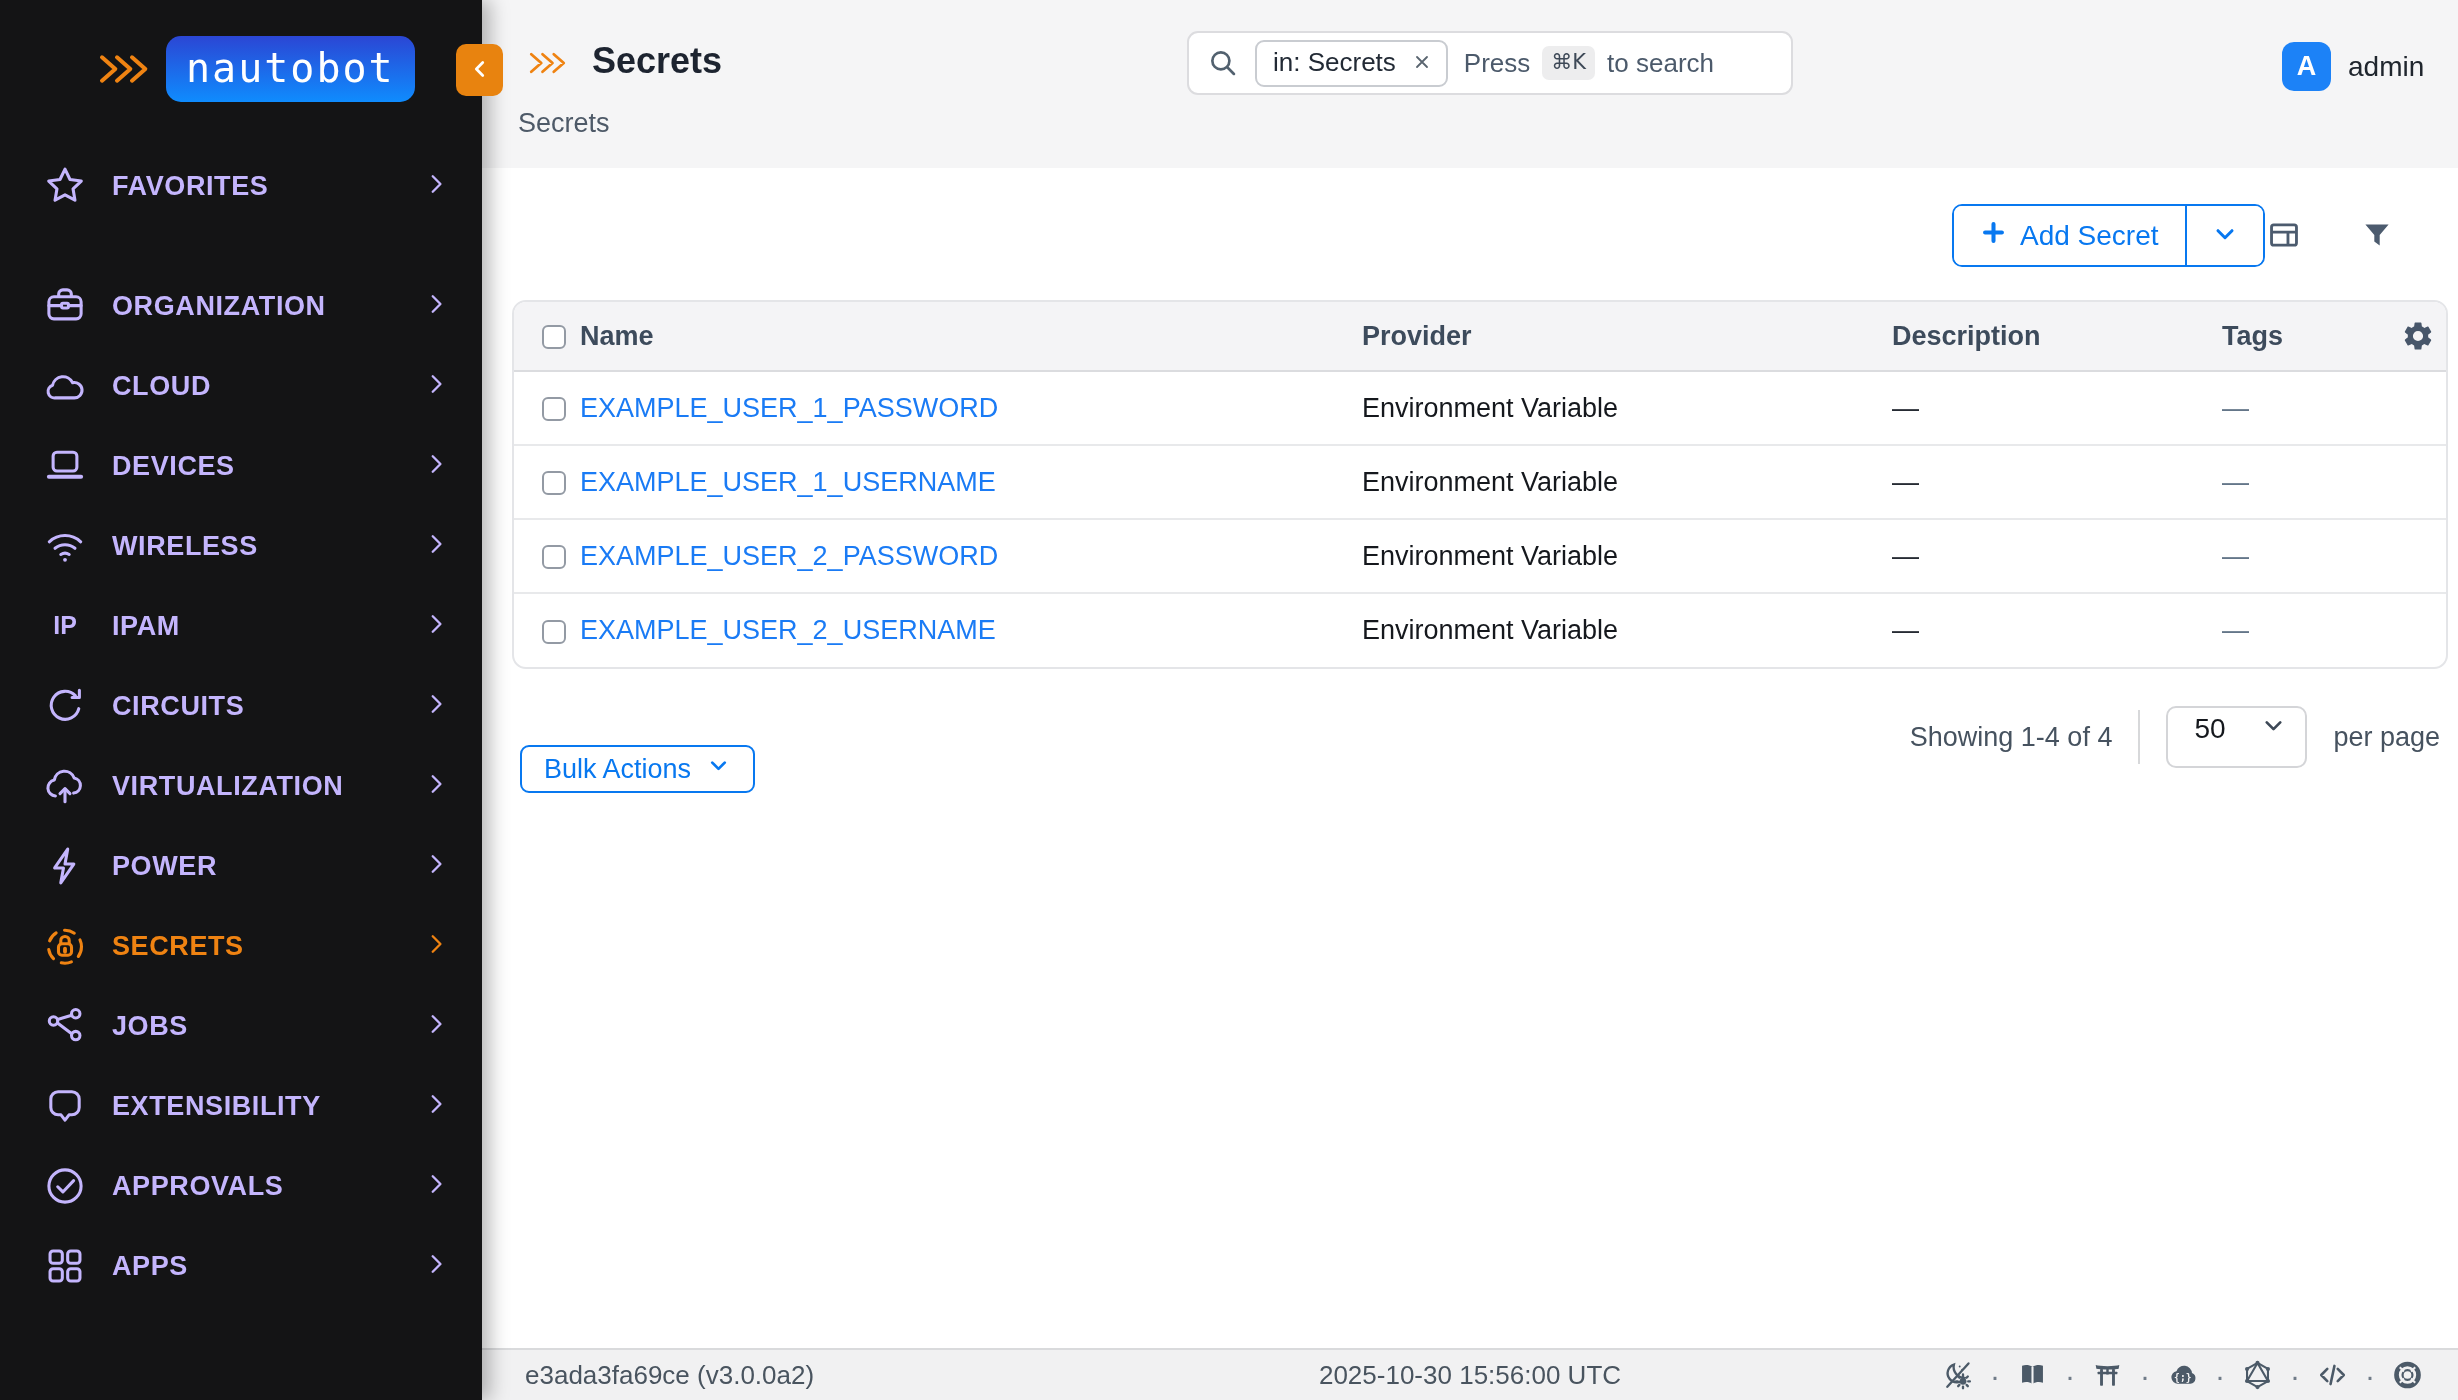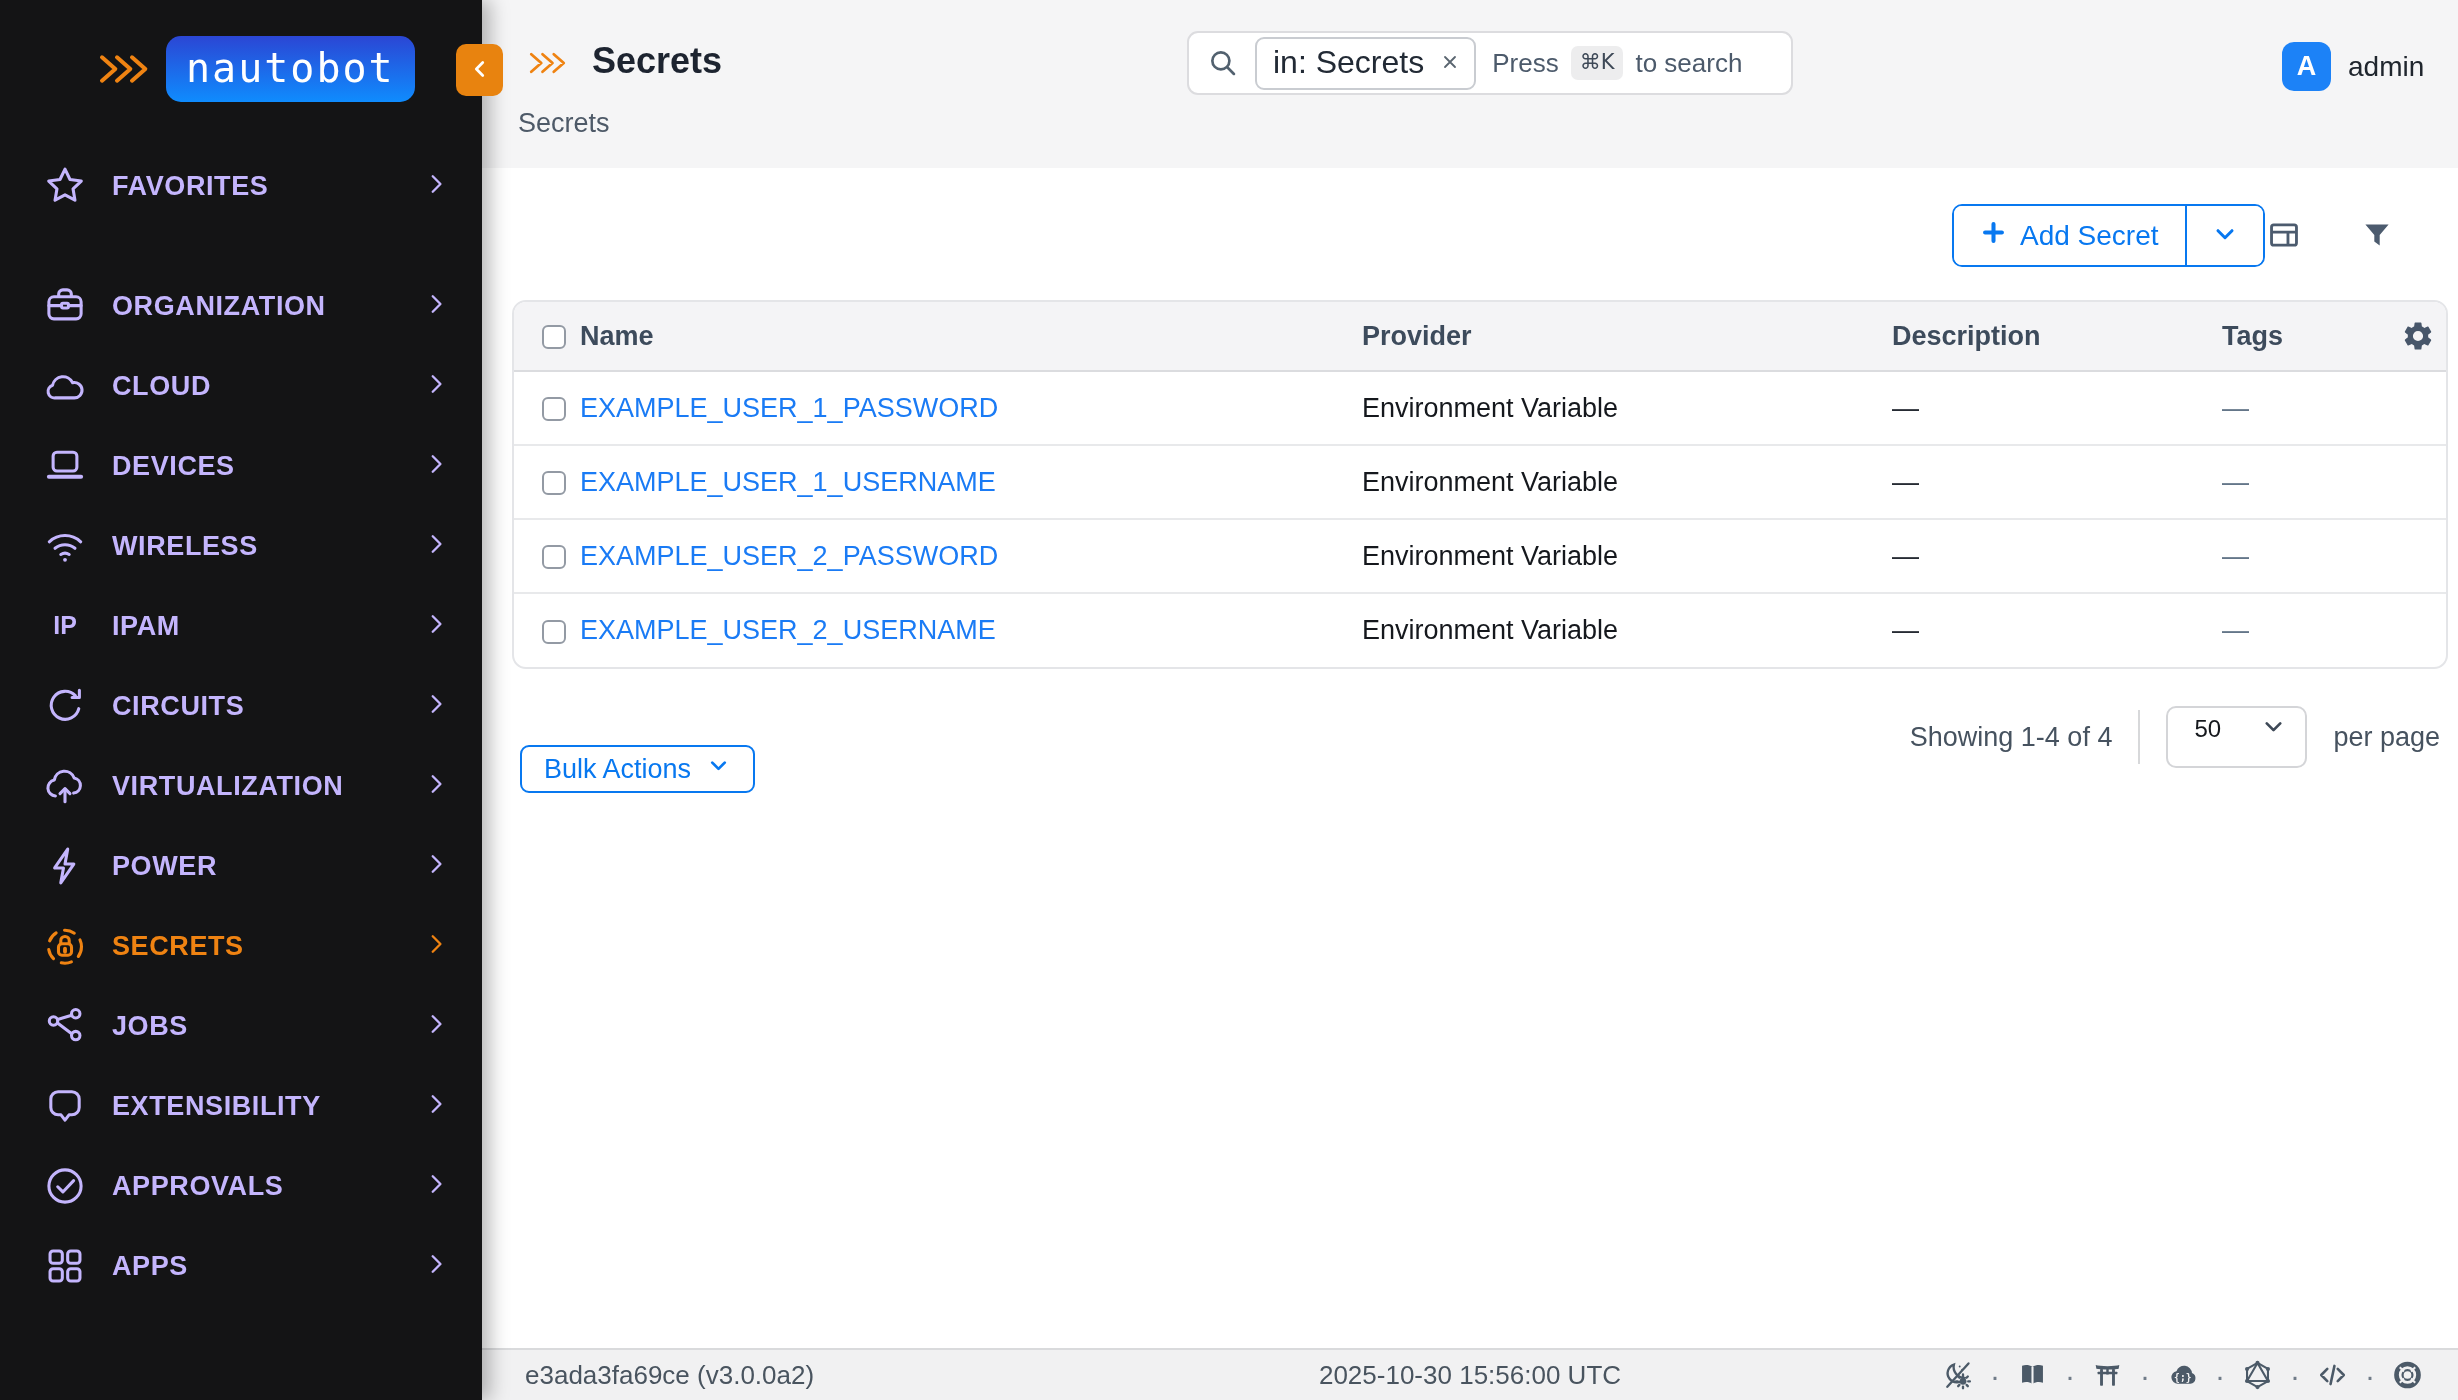--- a/index.html
+++ b/index.html
@@ -34,21 +34,21 @@
   .topbar { height:168px; flex:none; background:#f5f5f6; position:relative; }
   .title-row { position:absolute; left:46px; top:40px; display:flex; align-items:center; gap:20px; }
   .title-chevrons { color:#ef8312; display:flex; margin-top:4px; }
   .page-title { font-size:36px; font-weight:700; color:#1d2430; }
   .breadcrumb { position:absolute; left:36px; top:108px; font-size:27px; color:#4e5a68; }
   .search-box { position:absolute; left:705px; top:31px; width:606px; height:64px; background:#fff;
                 border:2px solid #dcdcdf; border-radius:11px; display:flex; align-items:center;
                 padding:0 18px; gap:16px; color:#4c5a6b; cursor:text; }
   .search-icon svg { width:32px; height:32px; display:block; }
   .search-chip { display:flex; align-items:center; gap:16px; border:2px solid #c9ccd1; border-radius:9px;
-                 padding:5px 14px 7px 16px; font-size:32px; color:#222a35; background:#fff; white-space:nowrap; }
+                 padding:5px 14px 7px 16px; font-size:26px; color:#222a35; background:#fff; white-space:nowrap; }
   .chip-close svg { width:20px; height:20px; display:block; }
   .search-hint { font-size:26px; display:flex; align-items:center; gap:12px; white-space:nowrap; }
   .search-hint kbd { font-family:"DejaVu Sans", sans-serif; background:#ededee; border-radius:7px;
                      padding:4px 9px 6px; font-size:21px; color:#3e4957; }
   .user-menu { position:absolute; left:1800px; top:42px; display:flex; align-items:center; gap:17px; cursor:pointer; }
   .avatar { width:49px; height:49px; background:#1c82f7; border-radius:12px; color:#fff; font-size:27px;
             font-weight:700; display:flex; align-items:center; justify-content:center; }
   .user-name { font-size:28px; color:#20262e; }
 
   
@@ -84,21 +84,21 @@
 
   .bulk-btn { position:absolute; left:38px; top:577px; height:48px; border-radius:9px;
               display:flex; align-items:center; gap:15px; padding:0 22px; font-size:27px; color:#0878f0; }
   .bulk-btn svg { width:25px; height:25px; }
 
   .pager { position:absolute; top:537px; right:18px; height:64px; display:flex; align-items:center;
            gap:26px; font-size:27px; color:#46525f; }
   .pager-divider { width:2px; height:54px; background:#d7d8da; }
   .page-size { width:141px; height:62px; border:2px solid #d4d5d8; border-radius:10px; background:#fff;
                display:flex; align-items:center; justify-content:space-between; padding:0 18px 16px 26px;
-               font-size:24px; color:#15181d; cursor:pointer; }
+               font-size:28px; color:#15181d; cursor:pointer; }
   .page-size svg { width:27px; height:27px; color:#3e4957; }
 
   
   .footer { height:52px; flex:none; background:#f1f1f2; border-top:2px solid #d9dadc; position:relative;
             font-size:26px; color:#49545f; }
   .footer-version { position:absolute; left:43px; top:50%; transform:translateY(-50%); }
   .footer-time { position:absolute; left:0; right:0; top:50%; transform:translateY(-50%); text-align:center; }
   .footer-icons { position:absolute; right:34px; top:50%; transform:translateY(-50%);
                   display:flex; align-items:center; gap:16px; color:#4c5a68; }
   .footer-icons a { color:#4c5a68; display:flex; cursor:pointer; }

